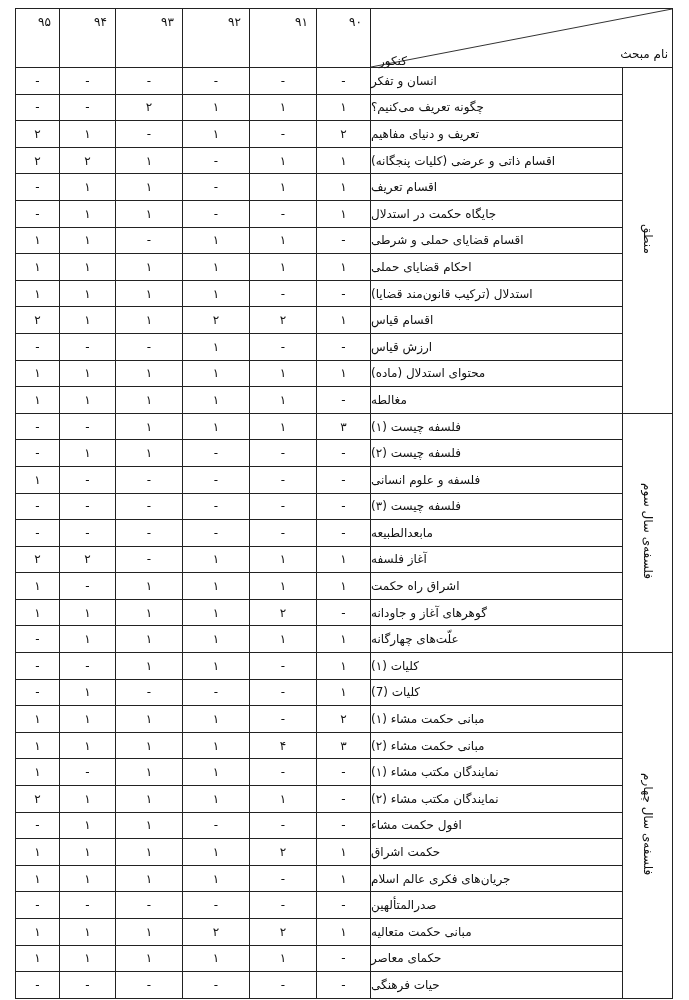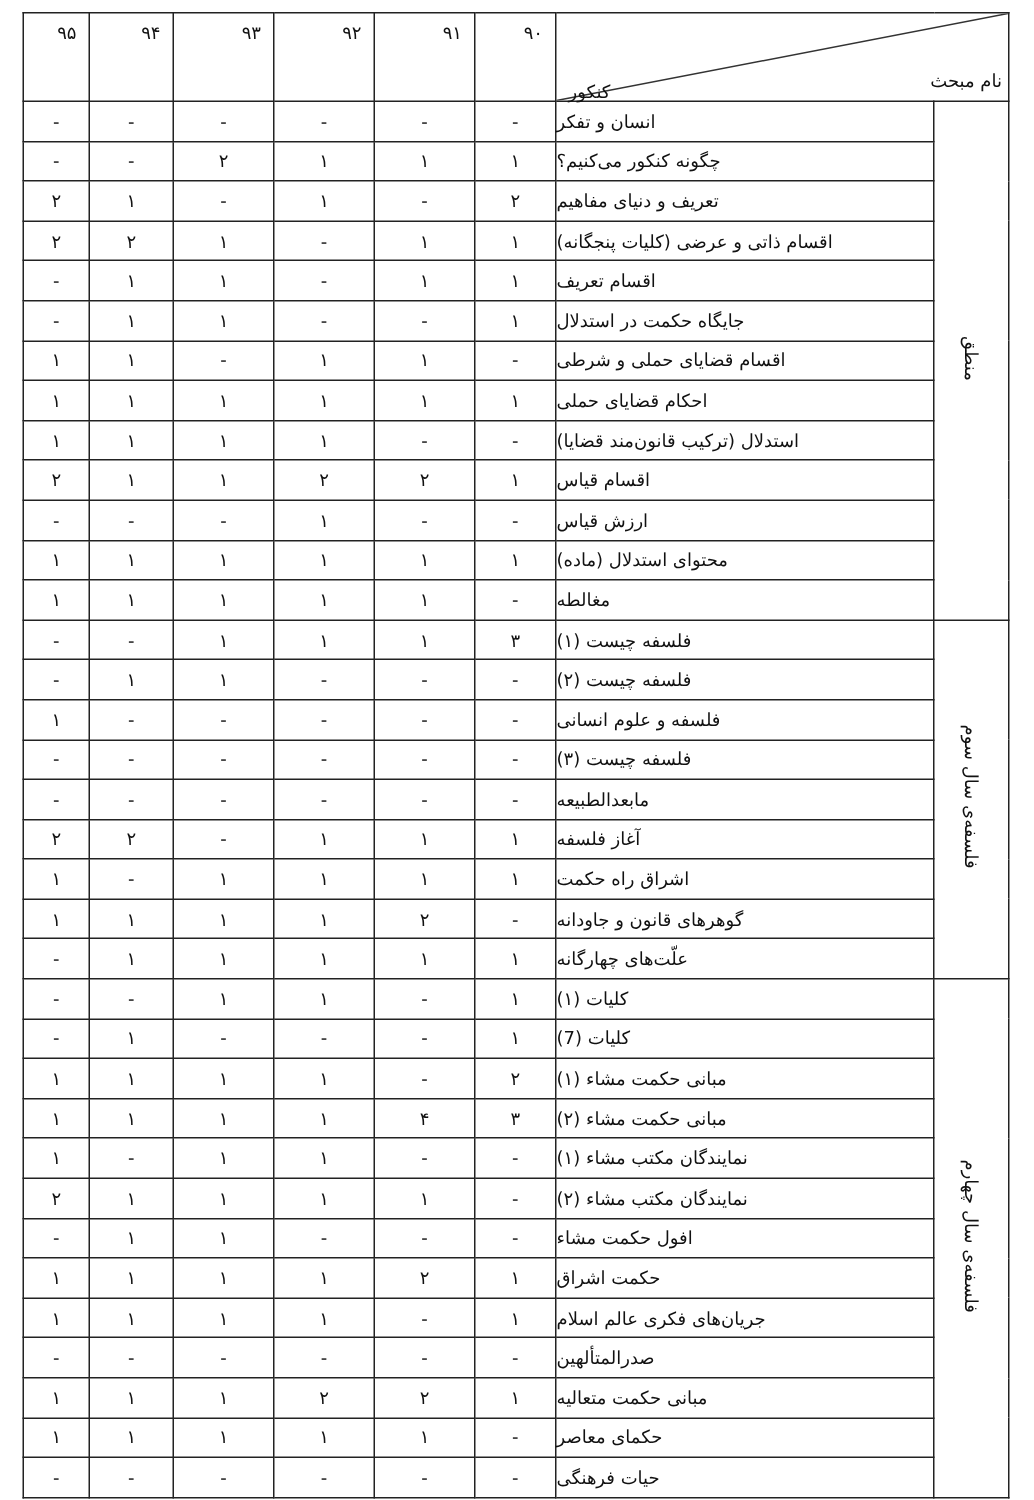--- a/index.html
+++ b/index.html
@@ -61,21 +61,21 @@
         <td class="topic">انسان و تفکر</td>
         <td class="group" rowspan="13"><span class="vlabel">منطق</span></td>
       </tr>
       <tr>
         <td class="num">-</td>
         <td class="num">-</td>
         <td class="num">۲</td>
         <td class="num">۱</td>
         <td class="num">۱</td>
         <td class="num">۱</td>
-        <td class="topic">چگونه کنکور می‌کنیم؟</td>
+        <td class="topic">چگونه تعریف می‌کنیم؟</td>
       </tr>
       <tr>
         <td class="num">۲</td>
         <td class="num">۱</td>
         <td class="num">-</td>
         <td class="num">۱</td>
         <td class="num">-</td>
         <td class="num">۲</td>
         <td class="topic">تعریف و دنیای مفاهیم</td>
       </tr>
@@ -233,21 +233,21 @@
         <td class="num">۱</td>
         <td class="topic">اشراق راه حکمت</td>
       </tr>
       <tr>
         <td class="num">۱</td>
         <td class="num">۱</td>
         <td class="num">۱</td>
         <td class="num">۱</td>
         <td class="num">۲</td>
         <td class="num">-</td>
-        <td class="topic">گوهرهای قانون و جاودانه</td>
+        <td class="topic">گوهرهای آغاز و جاودانه</td>
       </tr>
       <tr>
         <td class="num">-</td>
         <td class="num">۱</td>
         <td class="num">۱</td>
         <td class="num">۱</td>
         <td class="num">۱</td>
         <td class="num">۱</td>
         <td class="topic">علّت‌های چهارگانه</td>
       </tr>

